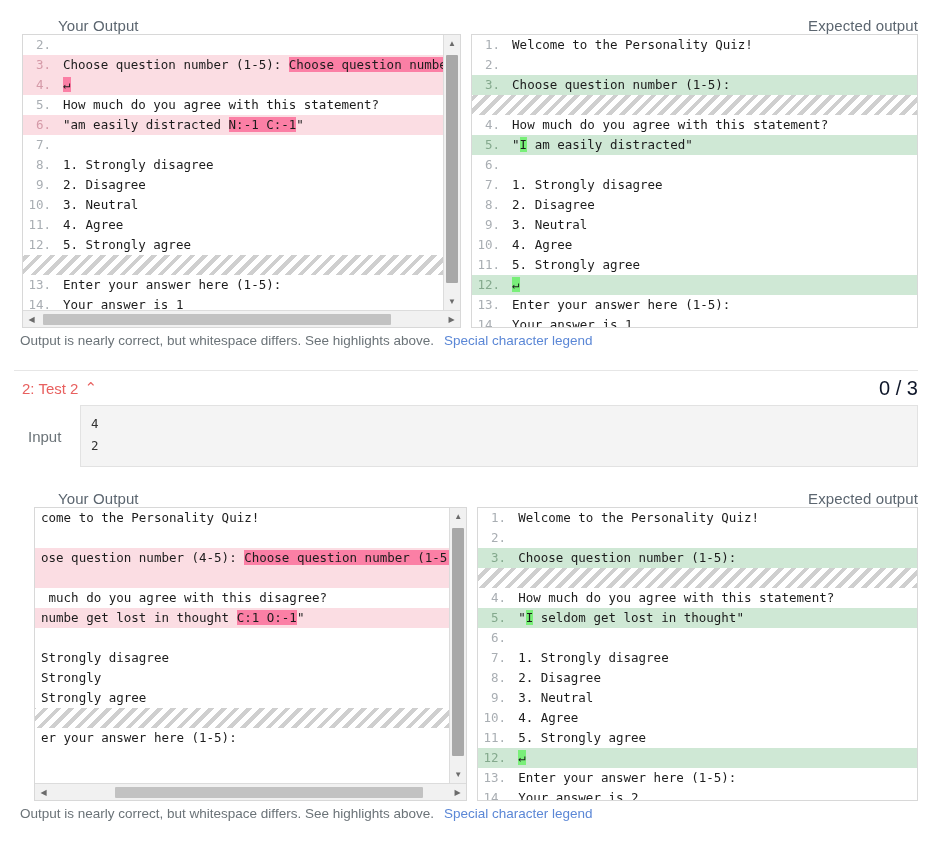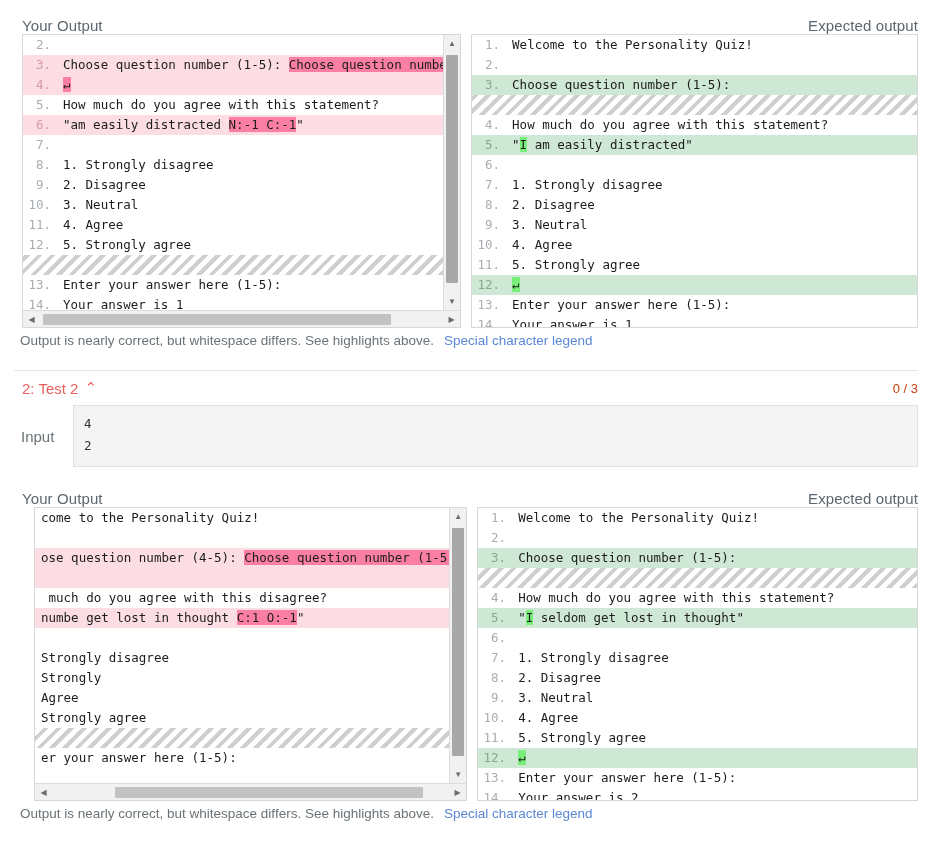--- a/index.html
+++ b/index.html
@@ -10,21 +10,21 @@
     font-family: "Liberation Sans", sans-serif;
     overflow: hidden;
   }
   .page { position: relative; width: 932px; height: 858px; }
 
   
   .io-head {
     display: flex; justify-content: space-between; align-items: flex-end;
     font-size: 15px; color: #5c6670; letter-spacing: .1px;
   }
-  .io-head .left  { padding-left: 22px; }
+  .io-head .left  { padding-left: 22px; margin-left: 36px; }
   .io-head .right { padding-right: 14px; }
 
   
   .panes { display: flex; gap: 10px; }
   .pane {
     position: relative;
     background: #fff;
     border: 1px solid #d8d8d8;
     overflow: hidden;
   }
@@ -104,24 +104,24 @@
 
   
   .divider { border-top: 1px solid #e6e6e6; margin: 0 14px; }
   .test-head {
     display: flex; justify-content: space-between; align-items: center;
     padding: 0 14px 0 22px; height: 34px;
     color: #e8605f; font-size: 15px;
   }
   .test-title { display: flex; align-items: center; gap: 6px; }
   .caret { display: inline-block; }
-  .test-score { font-size: 13px; color: #c2410c; }
-
-  
-  .input-wrap { display: flex; align-items: center; padding: 0 14px 0 21px; }
+  .test-score { font-size: 20px; color: #0f172a; }
+
+  
+  .input-wrap { display: flex; align-items: center; padding: 0 14px 0 28px; }
   .input-label { width: 52px; color: #6b7378; font-size: 15px; }
   .input-box {
     flex: 1; height: 62px; background: #f4f4f4; border: 1px solid #e2e2e2;
     padding: 7px 10px;
     font-family: "DejaVu Sans Mono", "Liberation Mono", monospace;
     font-size: 12.5px; line-height: 22px; color: #333; white-space: pre;
   }
 </style>
 </head>
 <body>
@@ -218,21 +218,20 @@
         <div class="code-area" id="t2-your" style="height:276px; margin-right:17px;">
             <div class="row r-plain"><div class="ln" style="width: 0px; min-width: 0px; padding: 0px;"></div><div class="txt"><span>come to the Personality Quiz!</span></div></div>
             <div class="row r-plain"><div class="ln" style="width: 0px; min-width: 0px; padding: 0px;"></div><div class="txt"><span></span></div></div>
             <div class="row r-pink"><div class="ln pinkln" style="width: 0px; min-width: 0px; padding: 0px;"></div><div class="txt"><span>ose question number (4-5): </span><span class="hl-pink">Choose question number (1-5):</span></div></div>
             <div class="row r-pink"><div class="ln pinkln" style="width: 0px; min-width: 0px; padding: 0px;"></div><div class="txt"><span></span></div></div>
             <div class="row r-plain"><div class="ln" style="width: 0px; min-width: 0px; padding: 0px;"></div><div class="txt"><span> much do you agree with this disagree?</span></div></div>
             <div class="row r-pink"><div class="ln pinkln" style="width: 0px; min-width: 0px; padding: 0px;"></div><div class="txt"><span>numbe get lost in thought </span><span class="hl-pink">C:1 O:-1</span><span>"</span></div></div>
             <div class="row r-plain"><div class="ln" style="width: 0px; min-width: 0px; padding: 0px;"></div><div class="txt"><span></span></div></div>
             <div class="row r-plain"><div class="ln" style="width: 0px; min-width: 0px; padding: 0px;"></div><div class="txt"><span>Strongly disagree</span></div></div>
             <div class="row r-plain"><div class="ln" style="width: 0px; min-width: 0px; padding: 0px;"></div><div class="txt"><span>Strongly</span></div></div>
-            <div class="row r-plain"><div class="ln" style="width: 0px; min-width: 0px; padding: 0px;"></div><div class="txt"><span>Agree</span></div></div>
             <div class="row r-plain"><div class="ln" style="width: 0px; min-width: 0px; padding: 0px;"></div><div class="txt"><span>Strongly agree</span></div></div>
             <div class="hatch"></div>
             <div class="row r-plain"><div class="ln" style="width: 0px; min-width: 0px; padding: 0px;"></div><div class="txt"><span>er your answer here (1-5):</span></div></div>
           </div>
         <div class="vscroll">
           <div class="arrow-up">▲</div>
           <div class="thumb" style="top:20px; height:228px;"></div>
           <div class="arrow-down">▼</div>
         </div>
         <div class="hscroll">

